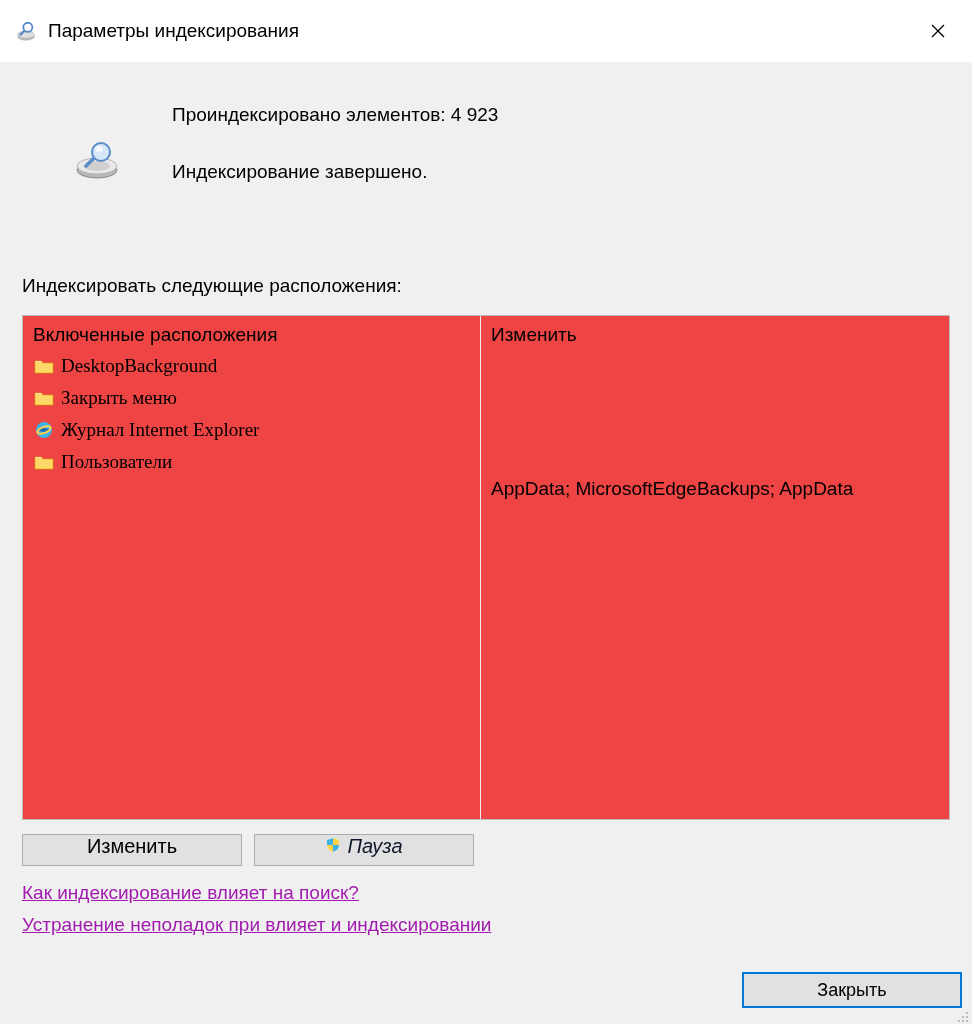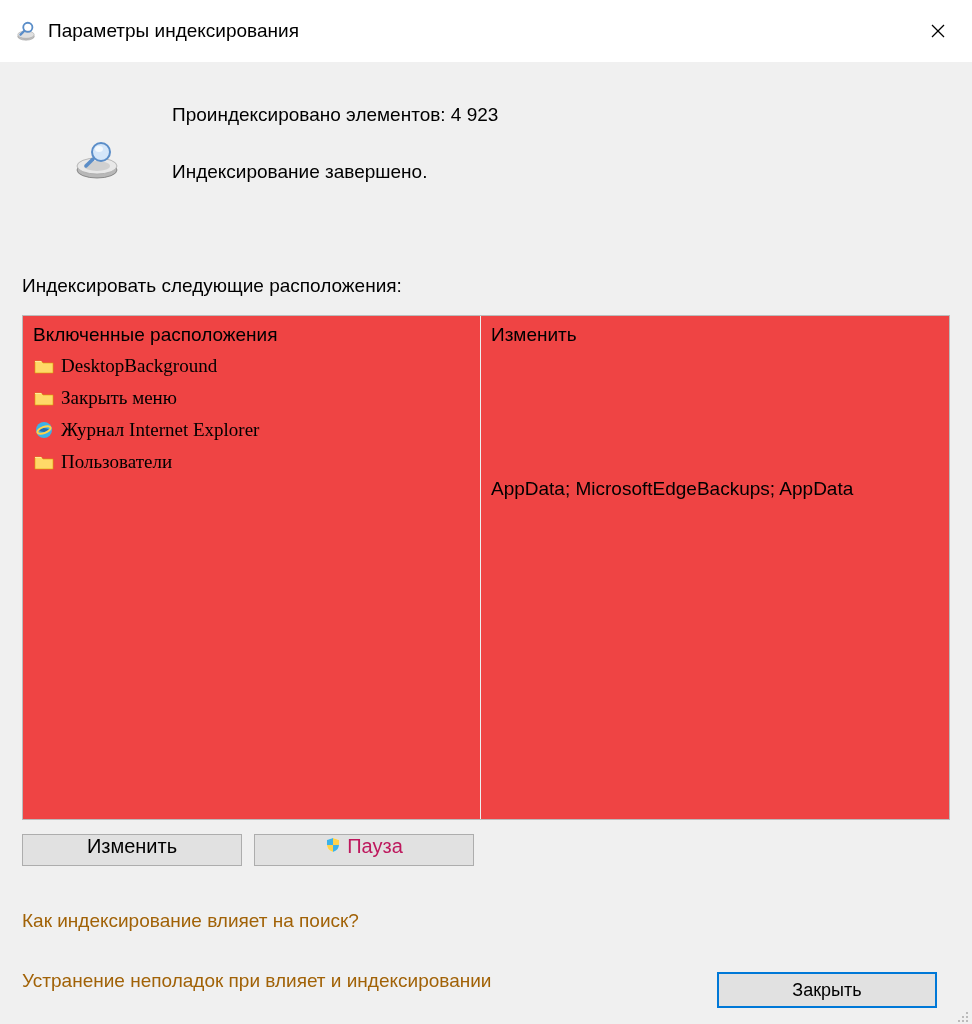--- a/index.html
+++ b/index.html
@@ -126,42 +126,43 @@
   border: 1px solid #adadad;
   font-size: 20px;
   font-family: inherit;
   cursor: pointer;
   display: flex;
   align-items: flex-start;
   justify-content: center;
   gap: 6px;
 }
 .win-btn.disabled {
-  color: #be185d;
+  color: #0f172a;
   cursor: default;
+  font-style: italic;
 }
 .shield {
   width: 16px;
   height: 16px;
 }
 .links {
   margin-top: 16px;
 }
 .link {
-  color: #a16207;
+  color: #a21caf;
+  text-decoration: underline;
   font-size: 19px;
   display: inline-block;
   margin-bottom: 10px;
   cursor: pointer;
-  margin-top: 28px;
 }
 .footer {
   position: absolute;
   bottom: 16px;
-  right: 35px;
+  right: 10px;
 }
 .close-main-btn {
   width: 220px;
   height: 36px;
   background: #e1e1e1;
   border: 2px solid #0078d7;
   font-size: 18px;
   font-family: inherit;
   cursor: pointer;
 }

